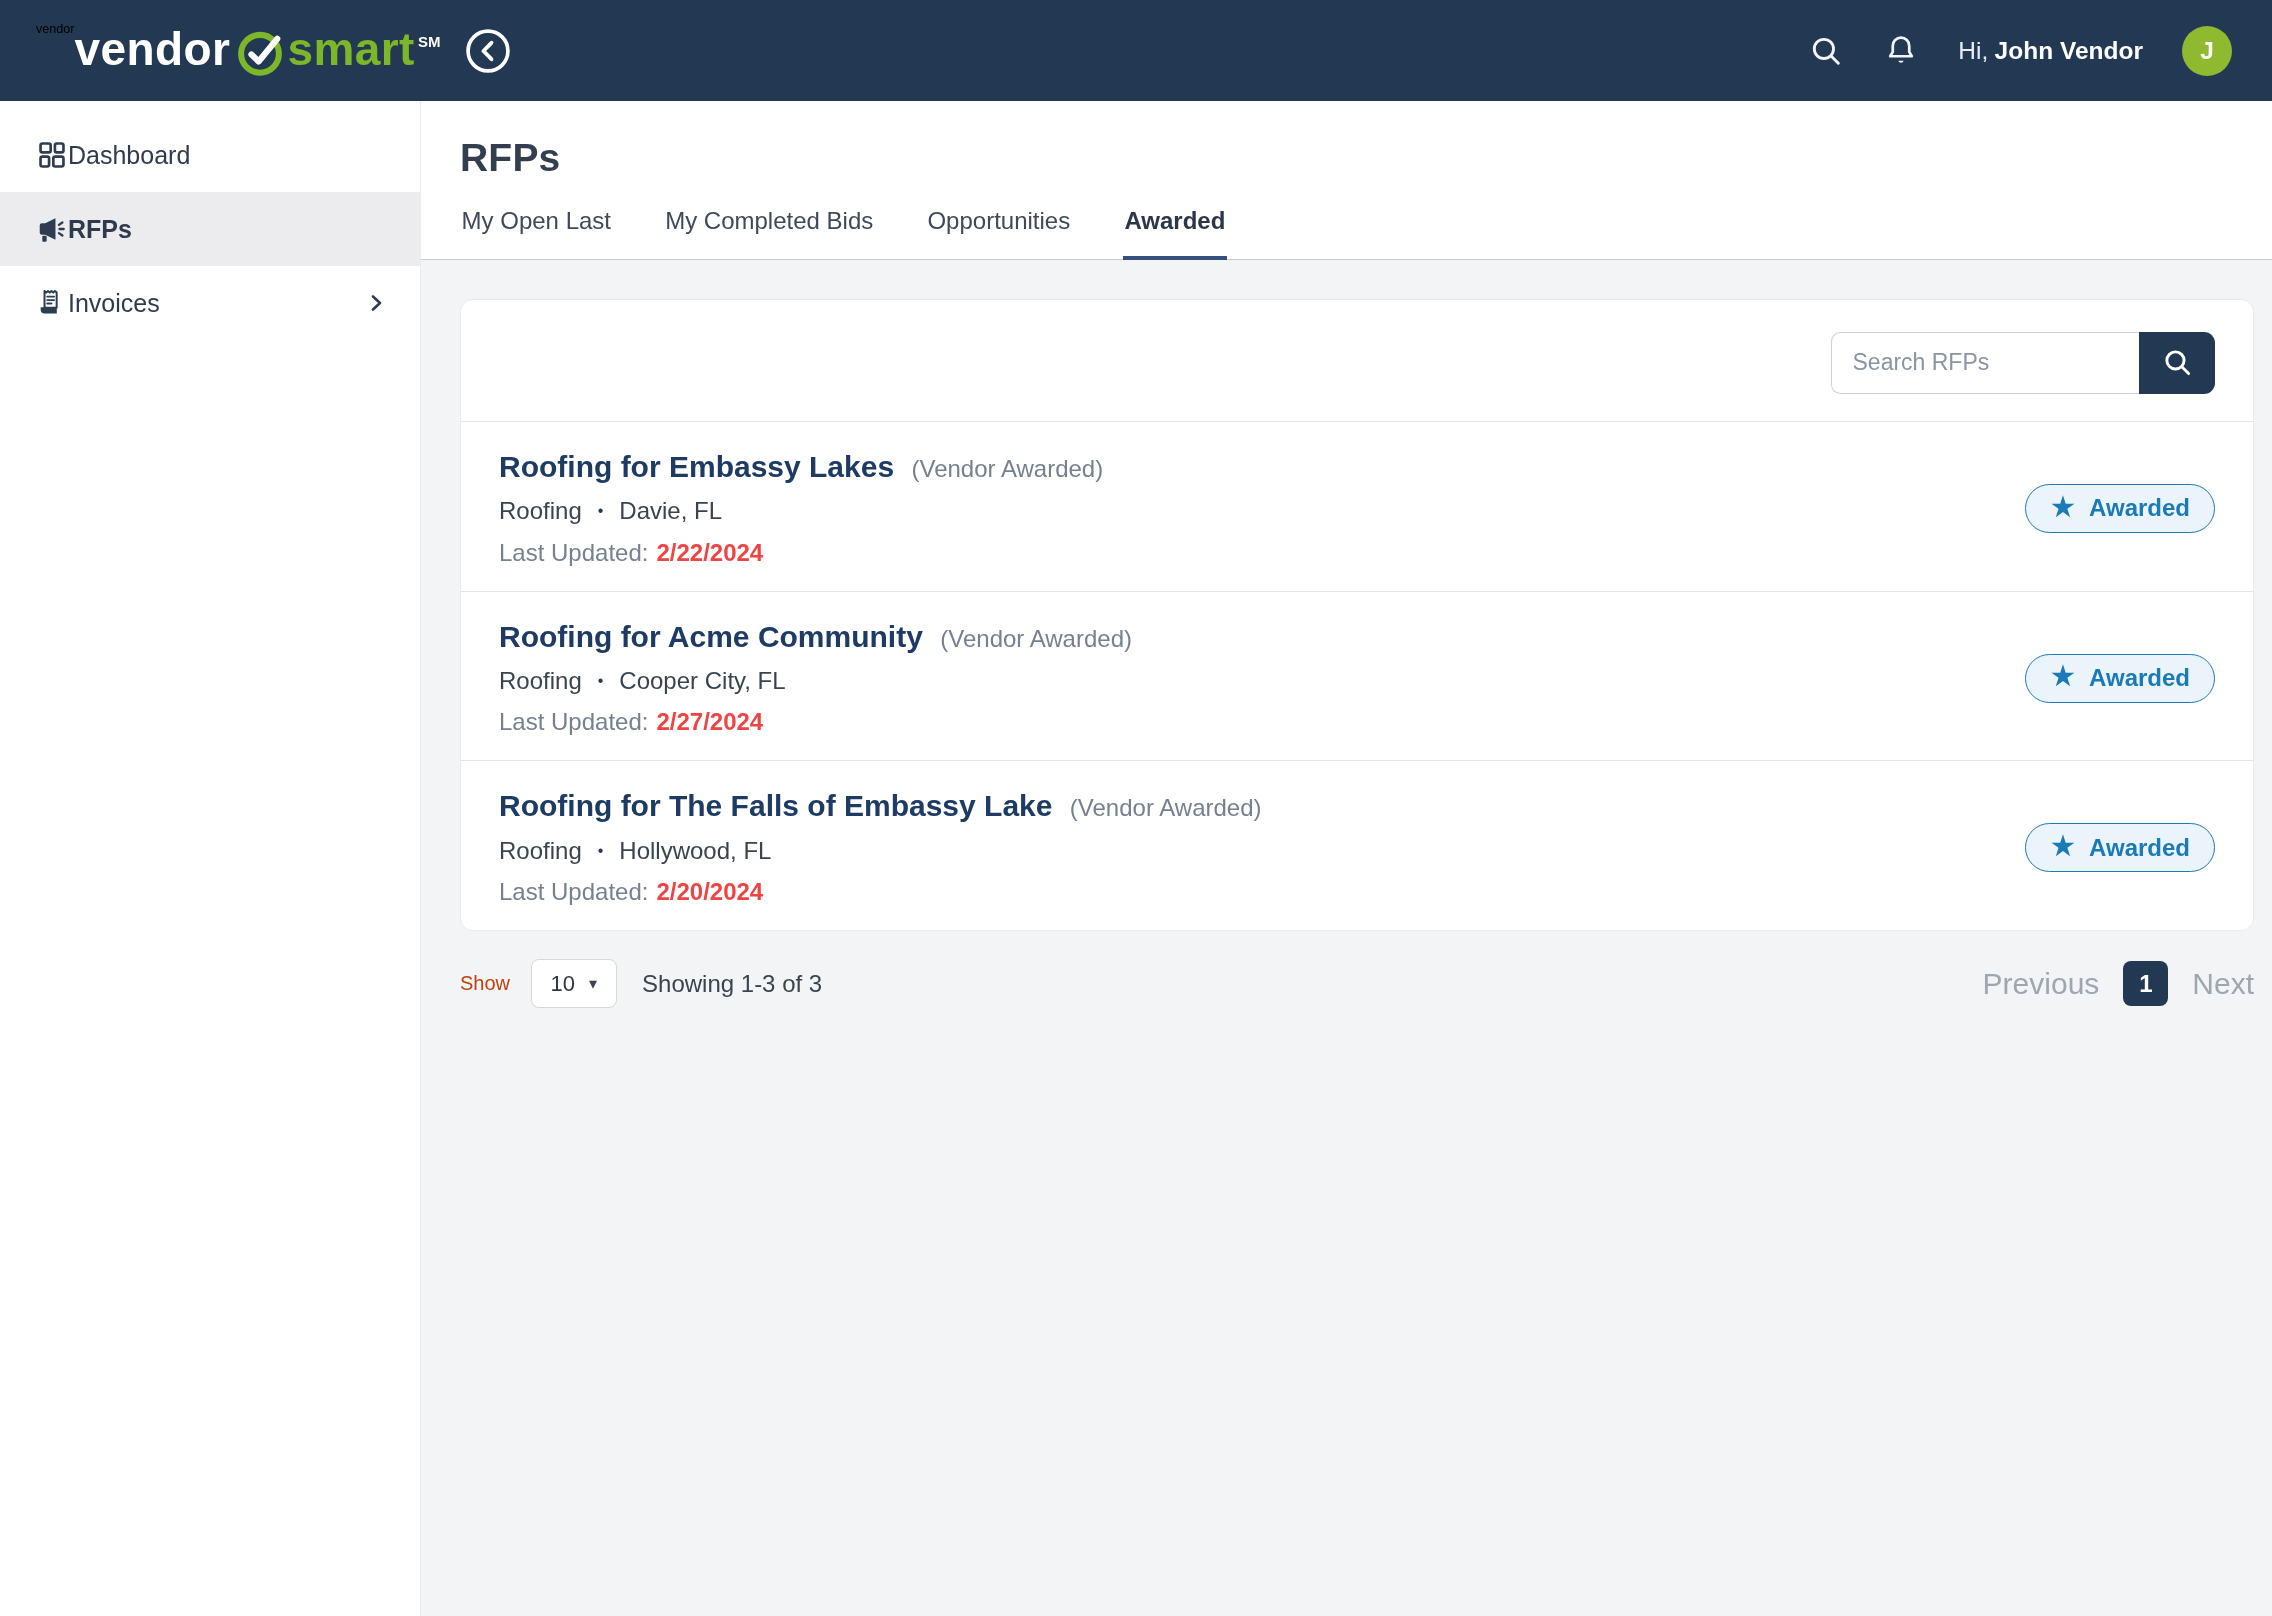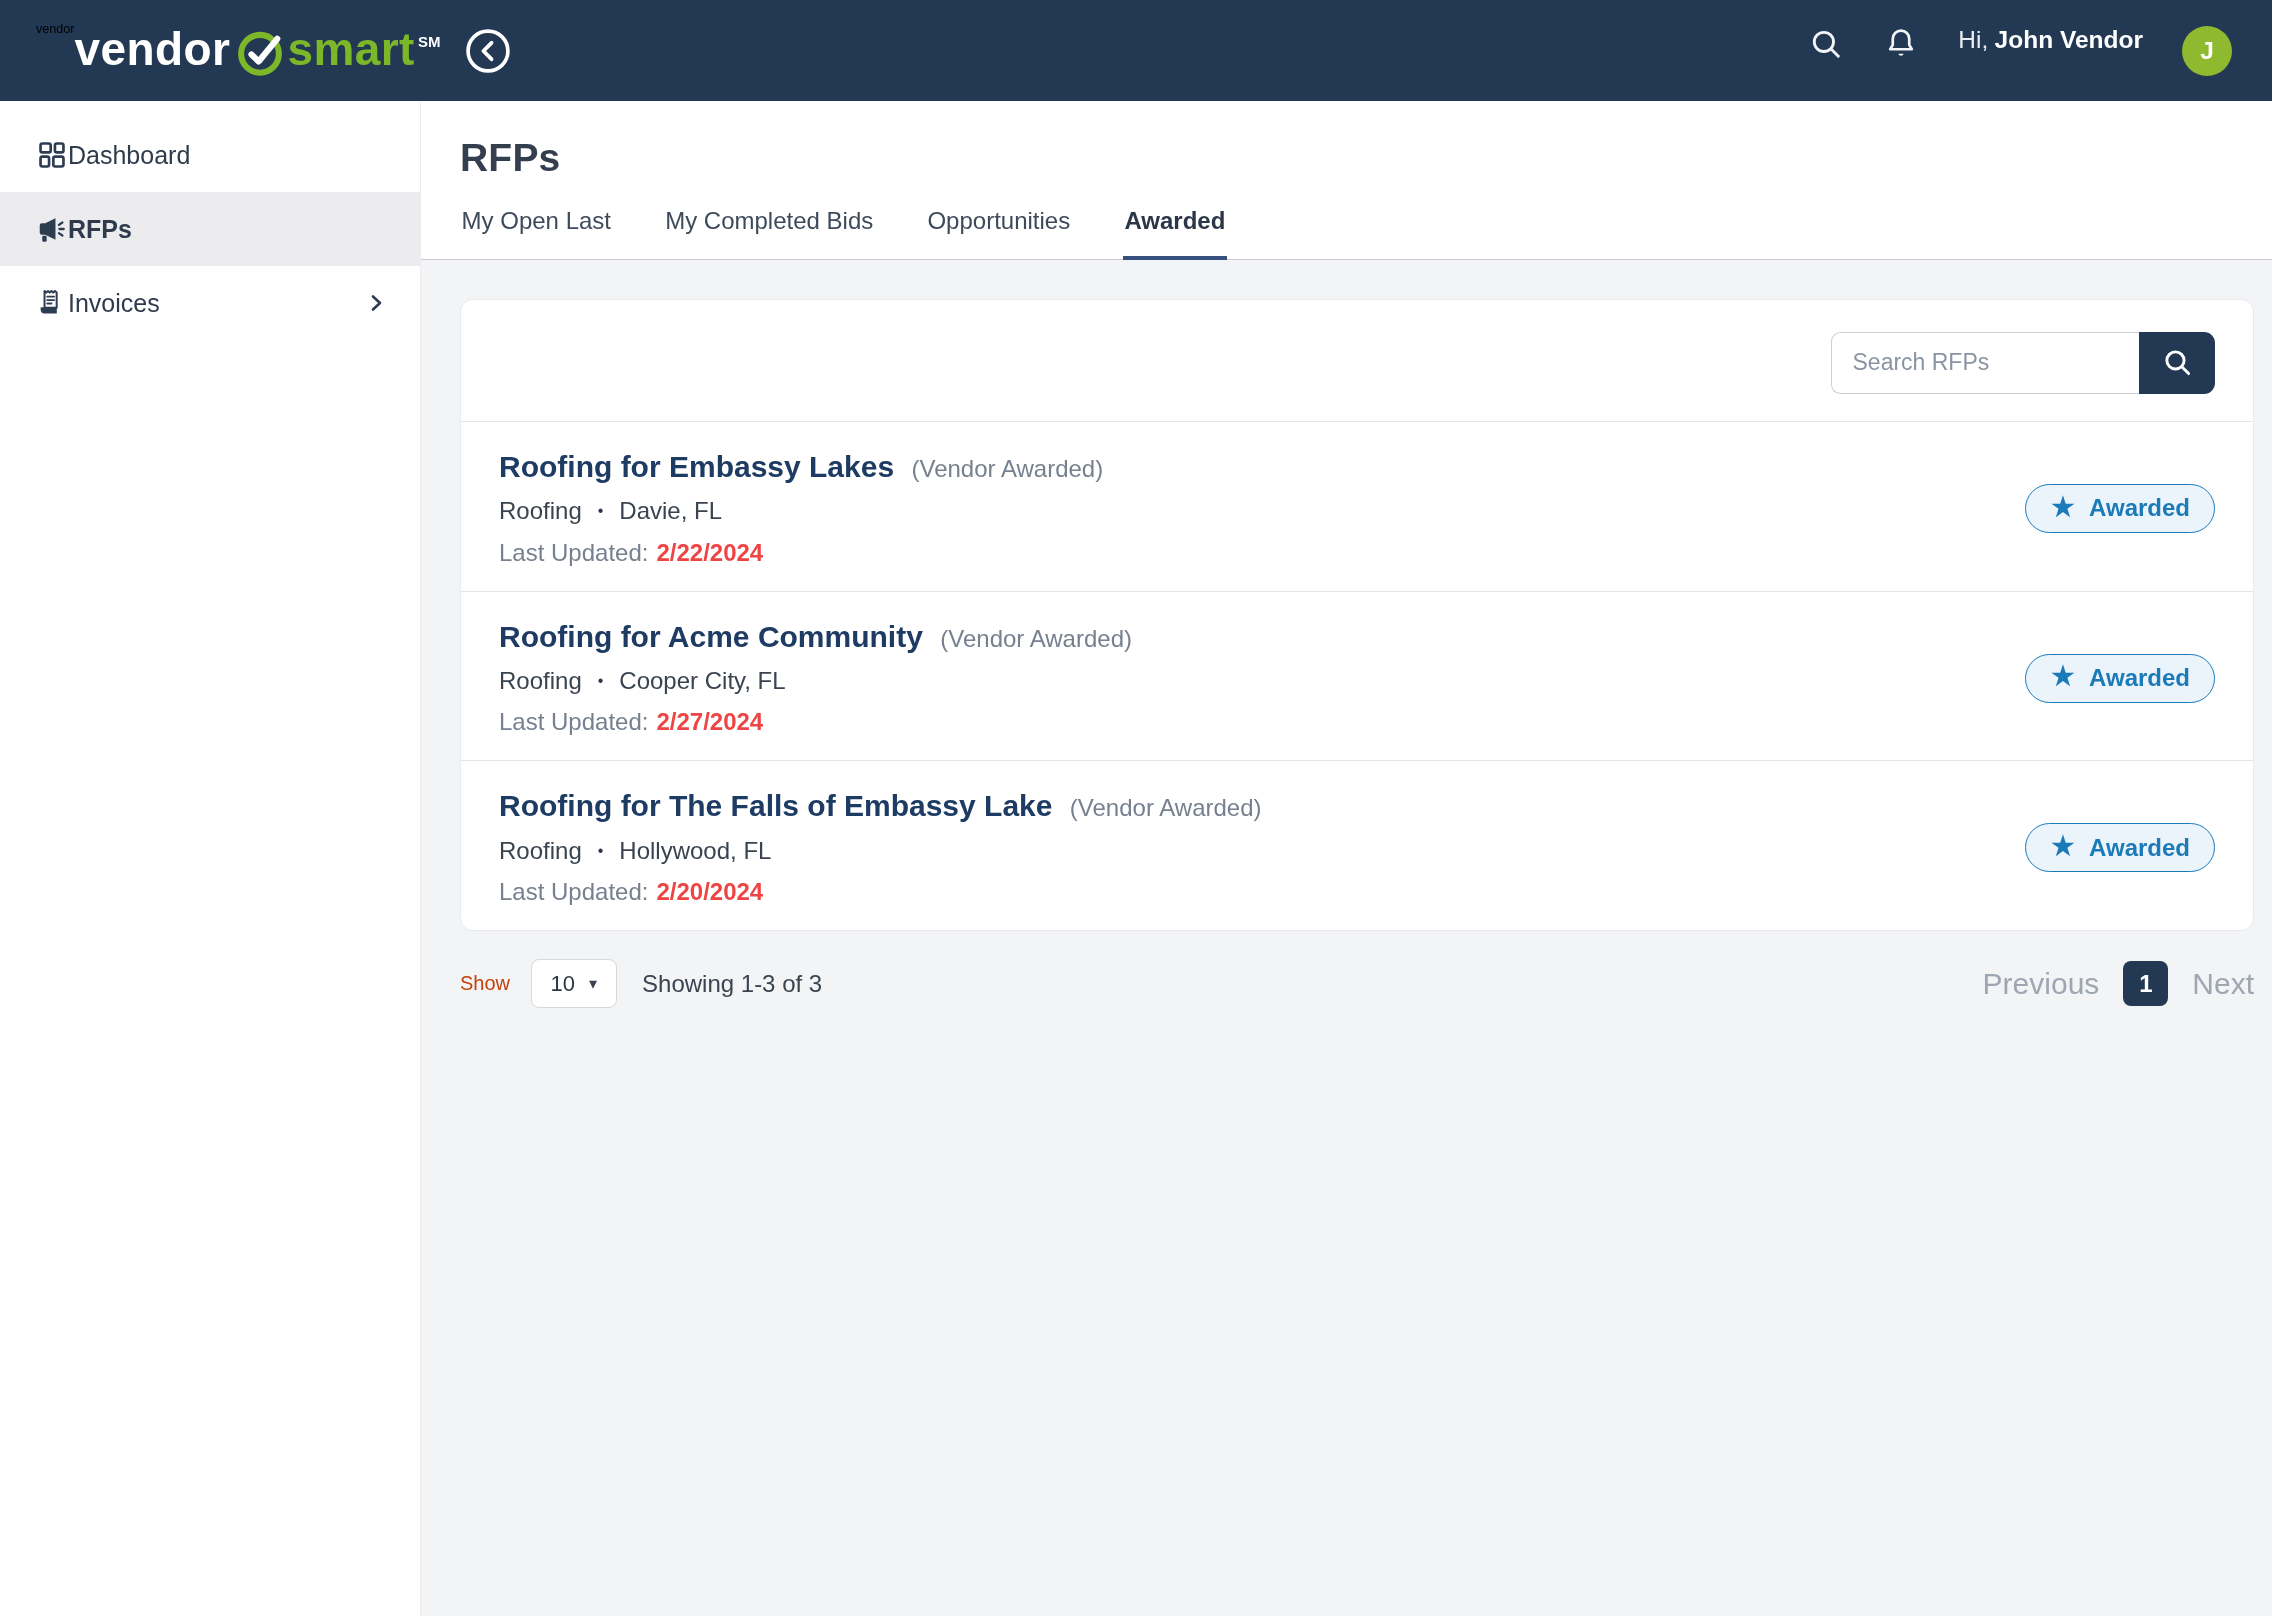--- a/index.html
+++ b/index.html
@@ -19,21 +19,21 @@
     padding: 0 41px 0 36px;
   }
   .logo { display: flex; align-items: flex-start; cursor: pointer; }
   .logo-vendor { color: #ffffff; font-size: 46px; font-weight: 700; letter-spacing: 0.4px; }
   .logo-check { width: 54px; height: 54px; margin: 3.2px 0.8px 0 2.4px; }
   .logo-smart { color: #7cb72a; font-size: 46px; font-weight: 700; letter-spacing: 0.4px; }
   .logo-sm { color: #ffffff; font-size: 15px; font-weight: 700; align-self: flex-start; margin: 11px 0 0 3.2px; }
   .collapse-btn { background: none; border: none; margin-left: 22px; cursor: pointer; display: flex; }
   .collapse-btn svg { width: 52px; height: 52px; }
 
-  .topbar-right { margin-left: auto; display: flex; gap: 39px; }
+  .topbar-right { margin-left: auto; display: flex; align-items: center; gap: 39px; }
   .icon-btn { background: none; border: none; cursor: pointer; display: flex; }
   .icon-btn svg { width: 36px; height: 36px; }
   .greeting { color: #e9edf3; font-size: 24.5px; white-space: nowrap; }
   .greeting b { color: #ffffff; font-weight: 700; margin-left: 6.3px; }
   .avatar {
     width: 50px; height: 50px; border-radius: 50%;
     background: #8fb92e; color: #ffffff;
     font-size: 24.5px; font-weight: 700;
     display: flex; align-items: center; justify-content: center;
     cursor: pointer;

